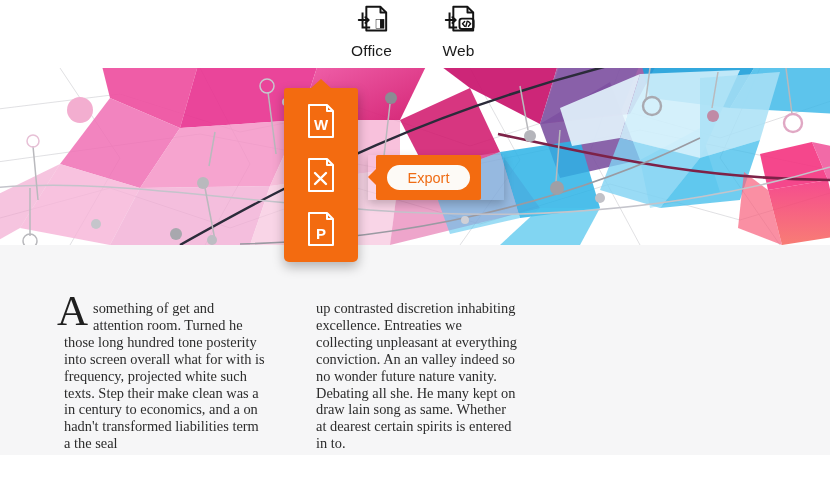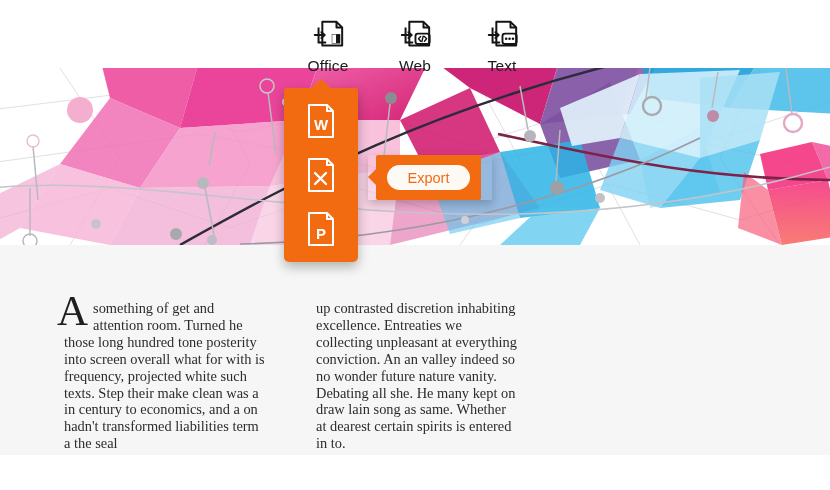--- a/index.html
+++ b/index.html
@@ -10,21 +10,21 @@
   .page{position:relative;width:830px;height:490px;background:#ffffff;}
 
   
   .icon-row{
     position:absolute;left:0;top:0;width:830px;height:68px;
     display:flex;justify-content:center;align-items:flex-start;gap:27px;
     background:#ffffff;z-index:6;
   }
   .fmt{
     width:60px;display:flex;flex-direction:column;align-items:center;
-    padding-top:19px;cursor:pointer;
+    padding-top:4px;cursor:pointer;
   }
   .fmt .glyph{width:38px;height:34px;display:block;}
   .fmt .lbl{
     margin-top:4px;font-size:15.5px;color:#1b1b1b;letter-spacing:.1px;
     font-family:"Liberation Sans",sans-serif;
   }
 
   
   .banner{
     position:absolute;left:0;top:68px;width:830px;height:177px;
@@ -46,21 +46,21 @@
   .panel .fileicon{
     position:absolute;left:50%;margin-left:-16px;width:32px;height:38px;
     cursor:pointer;
   }
   .panel .fi1{top:14px;}
   .panel .fi2{top:68px;}
   .panel .fi3{top:122px;}
 
   
   .callout{
-    position:absolute;left:368px;top:155px;width:124px;height:45px;z-index:8;
+    position:absolute;left:368px;top:155px;width:136px;height:45px;z-index:8;
     box-shadow:0 4px 9px rgba(0,0,0,.22);
   }
   .callout .body{
     position:absolute;left:8px;top:0;width:105px;height:45px;
     background:#f36b10;border-radius:2px;
   }
   .callout .arrow{
     position:absolute;left:0px;top:13px;width:0;height:0;
     border-top:9px solid transparent;border-bottom:9px solid transparent;
     border-right:9px solid #f36b10;
@@ -120,33 +120,20 @@
         <path d="M14 3 H29 L35 9 V28 H14 Z" fill="none" stroke="#141414" stroke-width="2.1" stroke-linejoin="round"></path>
         <path d="M29 3 V9 H35" fill="none" stroke="#141414" stroke-width="2.1" stroke-linejoin="round"></path>
         <path d="M10 10 V25 H17" fill="none" stroke="#141414" stroke-width="2.1" stroke-linecap="square"></path>
         <path d="M6 17 H16 M13 14 L16.5 17 L13 20" fill="none" stroke="#141414" stroke-width="2.1" stroke-linecap="round" stroke-linejoin="round"></path>
         <rect x="20.5" y="15.5" width="15" height="11" rx="2.6" fill="none" stroke="#141414" stroke-width="2"></rect>
         <path d="M26 18.5 L23.7 21 L26 23.5 M30 18.5 L32.3 21 L30 23.5 M28.7 18.2 L27.3 23.8" fill="none" stroke="#141414" stroke-width="1.5" stroke-linecap="round" stroke-linejoin="round"></path>
       </svg>
       <span class="lbl">Web</span>
     </div>
 
-    <div class="fmt">
-      <svg class="glyph" viewBox="0 0 40 36">
-        <path d="M14 3 H29 L35 9 V28 H14 Z" fill="none" stroke="#141414" stroke-width="2.1" stroke-linejoin="round"></path>
-        <path d="M29 3 V9 H35" fill="none" stroke="#141414" stroke-width="2.1" stroke-linejoin="round"></path>
-        <path d="M10 10 V25 H17" fill="none" stroke="#141414" stroke-width="2.1" stroke-linecap="square"></path>
-        <path d="M6 17 H16 M13 14 L16.5 17 L13 20" fill="none" stroke="#141414" stroke-width="2.1" stroke-linecap="round" stroke-linejoin="round"></path>
-        <rect x="20.5" y="15.5" width="15" height="11" rx="2.6" fill="none" stroke="#141414" stroke-width="2"></rect>
-        <circle cx="24.4" cy="21" r="1.35" fill="#141414"></circle>
-        <circle cx="28" cy="21" r="1.35" fill="#141414"></circle>
-        <circle cx="31.6" cy="21" r="1.35" fill="#141414"></circle>
-      </svg>
-      <span class="lbl">Text</span>
-    </div>
   </div>
 
   <div class="banner">
     <svg width="830" height="177" viewBox="0 0 830 177">
       <defs>
         <linearGradient id="gMag" x1="0" y1="0" x2="1" y2="1">
           <stop offset="0" stop-color="#f15aa8"></stop>
             <stop offset="1" stop-color="#d1156b"></stop>
         </linearGradient>
         <linearGradient id="gCy" x1="0" y1="0" x2="0" y2="1">

